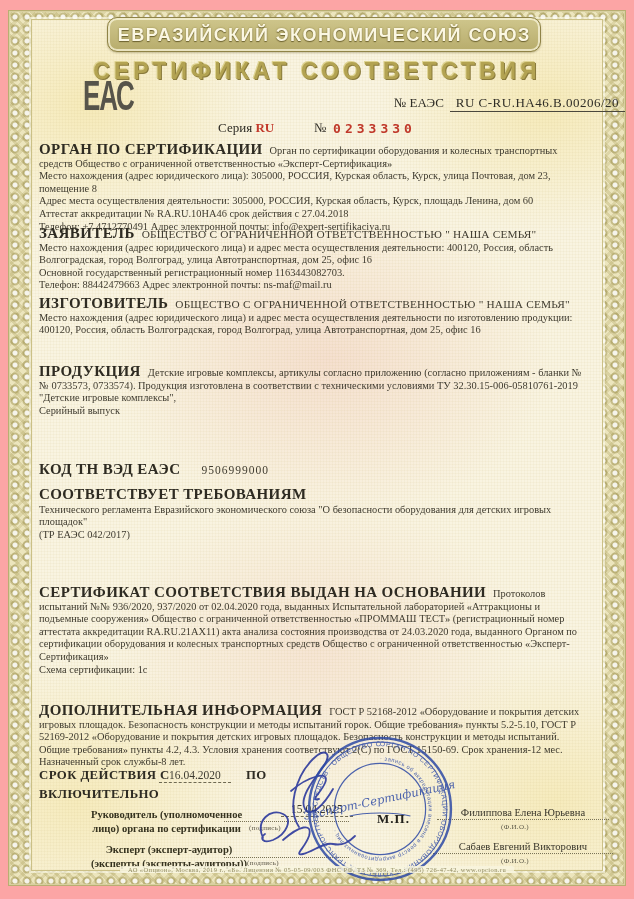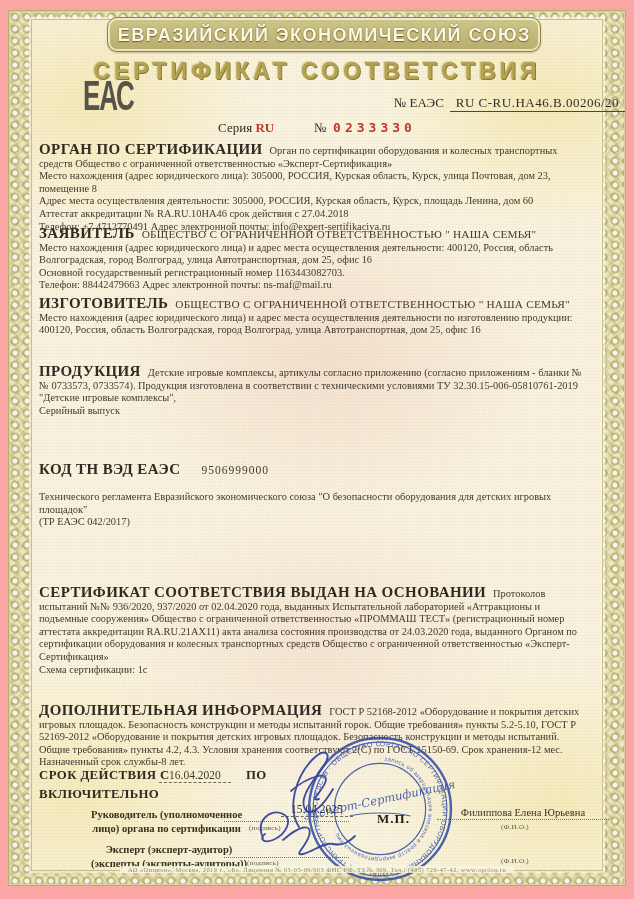--- a/index.html
+++ b/index.html
@@ -38,21 +38,21 @@
     display:flex;align-items:center;justify-content:center;}
   .union-text{font:bold 19px "Liberation Sans",sans-serif;color:#fbf7e2;letter-spacing:1.5px;
     white-space:nowrap;text-shadow:0 1px 1px #6e6431,0 0 2px #8f8347;transform:scaleX(.95);}
   .doc-title{top:47px;left:0;width:100%;text-align:center;
     font:bold 23px "Liberation Sans",sans-serif;color:#b3a352;letter-spacing:4px;white-space:nowrap;
     text-shadow:1px 1px 0 #8a7b3c,-1px -1px 0 #ded391,0 0 1px #9a8c48;}
   .eac{left:74px;top:64px;font:bold 42px "Liberation Sans",sans-serif;color:#56544a;
     letter-spacing:-2px;transform:scaleX(.62);transform-origin:left top;line-height:1;}
   .cert-line{top:84px;left:0;width:100%;text-align:right;font-size:13px;color:#2f2d26;}
   .cert-line .num{border-bottom:1px solid #4a473c;padding:0 6px 1px;margin-left:6px;letter-spacing:.5px;}
-  .series-line{top:109px;left:0;width:100%;display:flex;justify-content:center;align-items:flex-start;
+  .series-line{top:109px;left:0;width:100%;display:flex;justify-content:center;align-items:flex-end;
     font-size:13px;color:#2f2d26;}
   .series-line .red{color:#c2392b;font-weight:bold;}
   .series-line .digits{color:#c0392b;font-family:"DejaVu Sans Mono",monospace;font-weight:bold;
     letter-spacing:4px;font-size:13px;}
   
   .section{left:30px;width:548px;font-size:10.4px;line-height:12.6px;color:#3f3b2f;}
   .h{font-weight:bold;font-size:15px;letter-spacing:.4px;color:#2e2b22;margin-right:7px;}
   .name{font-size:11.3px;letter-spacing:.2px;}
   .body{white-space:pre-line;}
   .code-val{font-size:11.5px;margin-left:14px;letter-spacing:1px;}
@@ -115,20 +115,21 @@
     <div class="abs section" style="top:354px">
       <span class="h">ПРОДУКЦИЯ</span><span>Детские игровые комплексы, артикулы согласно приложению (согласно приложениям - бланки №№ 0733573, 0733574). Продукция изготовлена в соответствии с техническими условиями ТУ 32.30.15-006-05810761-2019 "Детские игровые комплексы",</span>
       <div class="body">Серийный выпуск</div>
     </div>
 
     <div class="abs section" style="top:452px">
       <span class="h">КОД ТН ВЭД ЕАЭС</span><span class="code-val">9506999000</span>
     </div>
 
     <div class="abs section" style="top:477px">
+      <div class="h">СООТВЕТСТВУЕТ ТРЕБОВАНИЯМ</div>
       <div class="body" style="margin-top:3px">Технического регламента Евразийского экономического союза "О безопасности оборудования для детских игровых площадок"
 (ТР ЕАЭС 042/2017)</div>
     </div>
 
     <div class="abs section" style="top:575px">
       <span class="h">СЕРТИФИКАТ СООТВЕТСТВИЯ  ВЫДАН НА ОСНОВАНИИ</span><span>Протоколов испытаний №№ 936/2020, 937/2020 от 02.04.2020 года, выданных Испытательной лабораторией «Аттракционы и подъемные сооружения» Общество с ограниченной ответственностью «ПРОММАШ ТЕСТ» (регистрационный номер аттестата аккредитации RA.RU.21АХ11) акта анализа состояния производства от 24.03.2020 года, выданного Органом по сертификации оборудования и колесных транспортных средств Общество с ограниченной ответственностью «Эксперт-Сертификация»</span>
       <div class="body">Схема сертификации: 1с</div>
     </div>
 
     <div class="abs section" style="top:693px">
@@ -147,20 +148,21 @@
     <div class="abs tiny" style="left:240px;top:813px">(подпись)</div>
 
     <div class="abs sig-label" style="left:82px;top:832px">Эксперт (эксперт-аудитор)
 (эксперты (эксперты-аудиторы))</div>
     <div class="abs sig-line" style="left:215px;top:836px;width:125px;height:10px"></div>
     <div class="abs tiny" style="left:238px;top:848px">(подпись)</div>
 
     <div class="abs name-block" style="left:428px;top:796px;width:172px">Филиппова Елена Юрьевна</div>
     <div class="abs tiny" style="left:492px;top:812px">(Ф.И.О.)</div>
 
+    <div class="abs name-block" style="left:424px;top:830px;width:180px">Сабаев Евгений Викторович</div>
     <div class="abs tiny" style="left:492px;top:846px">(Ф.И.О.)</div>
 
     <div class="abs mp" style="left:368px;top:800px">М.П.</div>
 
     <svg class="abs" style="left:252px;top:728px;opacity:.88" width="110" height="95" viewBox="0 0 110 95">
       <g fill="none" stroke="#27349b" stroke-width="1.8" stroke-linecap="round">
         <path d="M38,88 C26,70 34,38 52,20 C64,8 72,14 62,28 C50,44 38,60 44,70 C50,80 64,64 72,50"></path>
         <path d="M30,52 C46,38 70,30 64,44 C60,54 48,62 58,60"></path>
       </g>
     </svg>

